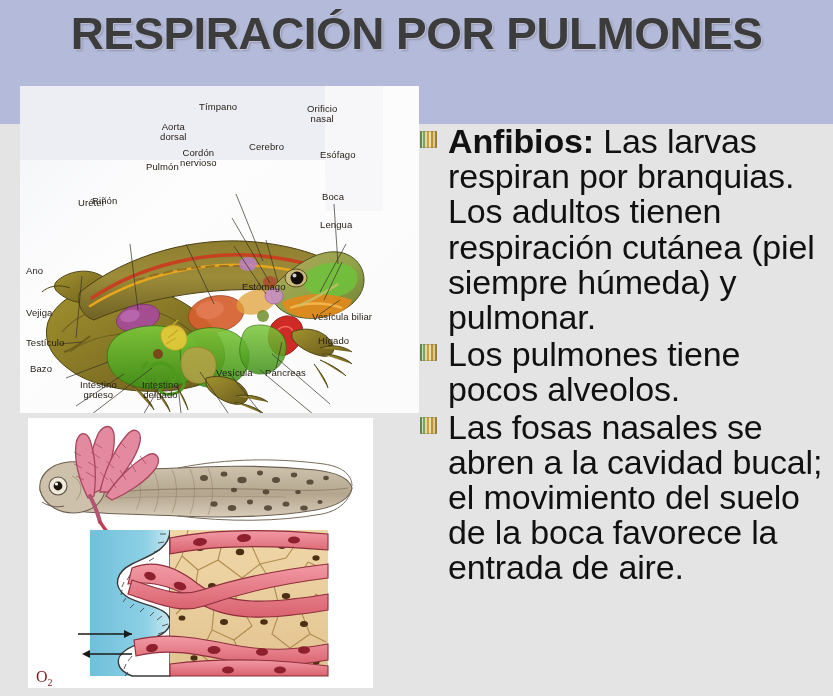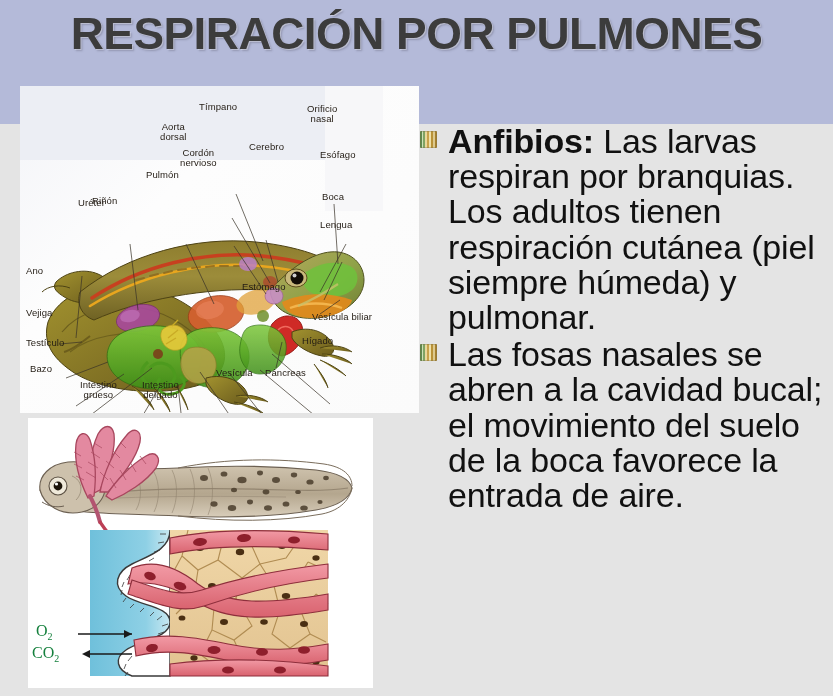--- a/index.html
+++ b/index.html
@@ -57,21 +57,21 @@
   .lab.c{text-align:center;}
 
   
   .tad-fig{
     position:absolute;left:28px;top:418px;width:345px;height:270px;
     background:#ffffff;overflow:hidden;
   }
   .tad-svg{position:absolute;left:0;top:0;}
   .gas-lab{
     position:absolute;font-family:"Liberation Serif","DejaVu Serif",serif;
-    font-size:16px;color:#15803d;white-space:nowrap;
+    font-size:16px;color:#7f1d1d;white-space:nowrap;margin-top:46px;
   }
   .gas-lab sub{font-size:10px;}
 
   
   .bullets{
     position:absolute;left:420px;top:124px;width:405px;
   }
   .bullet{
     display:flex;align-items:flex-start;
     margin-bottom:2px;
@@ -272,30 +272,30 @@
       </g>
     </svg>
 
     <div class="lab c" style="left:179px;top:16px;">Tímpano</div>
     <div class="lab c" style="left:140px;top:36px;">Aorta<br>dorsal</div>
     <div class="lab c" style="left:287px;top:18px;">Orificio<br>nasal</div>
     <div class="lab c" style="left:160px;top:62px;">Cordón<br>nervioso</div>
     <div class="lab" style="left:229px;top:56px;">Cerebro</div>
     <div class="lab" style="left:300px;top:64px;">Esófago</div>
     <div class="lab" style="left:72px;top:84px;margin-top:26px;">Riñón</div>
-    <div class="lab" style="left:126px;top:84px;text-align:right;">Pulmón</div>
+    <div class="lab" style="left:126px;top:76px;text-align:right;">Pulmón</div>
     <div class="lab" style="left:302px;top:106px;">Boca</div>
     <div class="lab" style="left:18px;top:112px;margin-left:40px;">Uréter</div>
     <div class="lab" style="left:300px;top:134px;">Lengua</div>
     <div class="lab" style="left:6px;top:180px;">Ano</div>
     <div class="lab" style="left:222px;top:196px;">Estómago</div>
     <div class="lab" style="left:6px;top:222px;">Vejiga</div>
     <div class="lab" style="left:292px;top:226px;">Vesícula biliar</div>
     <div class="lab" style="left:6px;top:252px;">Testículo</div>
-    <div class="lab" style="left:282px;top:250px;">Hígado</div>
+    <div class="lab" style="left:298px;top:250px;">Hígado</div>
     <div class="lab" style="left:10px;top:278px;">Bazo</div>
     <div class="lab" style="left:196px;top:282px;">Vesícula</div>
     <div class="lab" style="left:245px;top:282px;">Páncreas</div>
     <div class="lab c" style="left:60px;top:294px;">Intestino<br>grueso</div>
     <div class="lab c" style="left:122px;top:294px;">Intestino<br>delgado</div>
   </div>
 
   <div class="tad-fig">
     <svg class="tad-svg" width="345" height="270" viewBox="0 0 345 270">
       <defs>
@@ -476,20 +476,24 @@
     <div class="gas-lab" style="left:4px;top:226px;">CO<sub>2</sub></div>
   </div>
 
   <div class="bullets">
 
     <div class="bullet">
       <span class="bullet-marker"></span>
       <span class="bullet-text"><b>Anfibios:</b><span> Las larvas respiran por branquias. Los adultos tienen respiración cutánea (piel siempre húmeda) y pulmonar.</span></span>
     </div>
 
+    <div class="bullet">
+      <span class="bullet-marker"></span>
+      <span class="bullet-text">Los pulmones tiene pocos alveolos.</span>
+    </div>
 
     <div class="bullet">
       <span class="bullet-marker"></span>
       <span class="bullet-text">Las fosas nasales se abren a la cavidad bucal; el movimiento del suelo de la boca favorece la entrada de aire.</span>
     </div>
 
   </div>
 
 </div>
 

